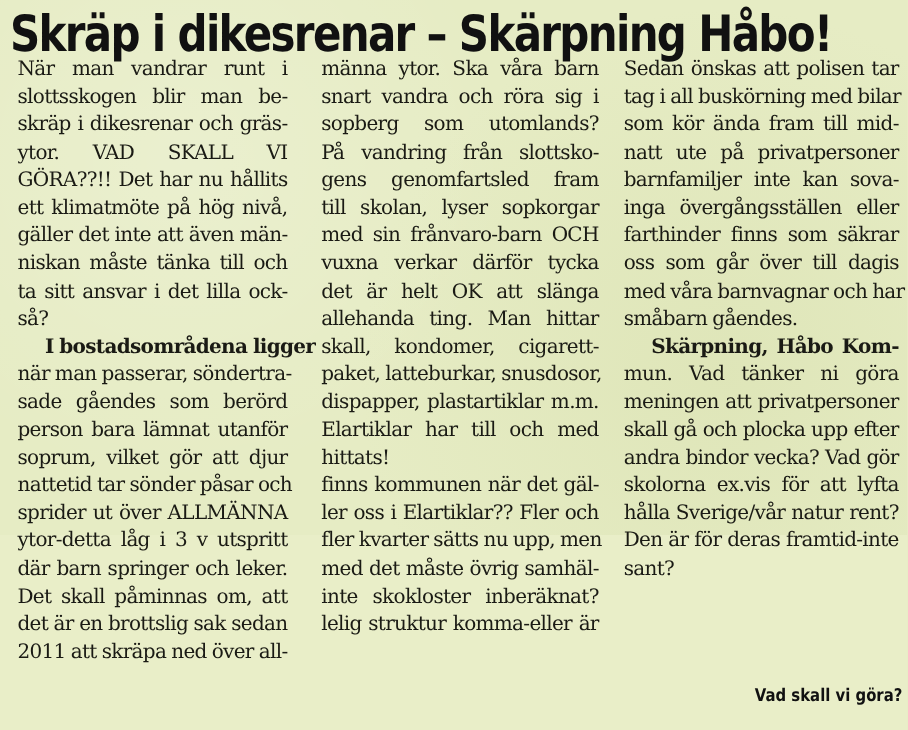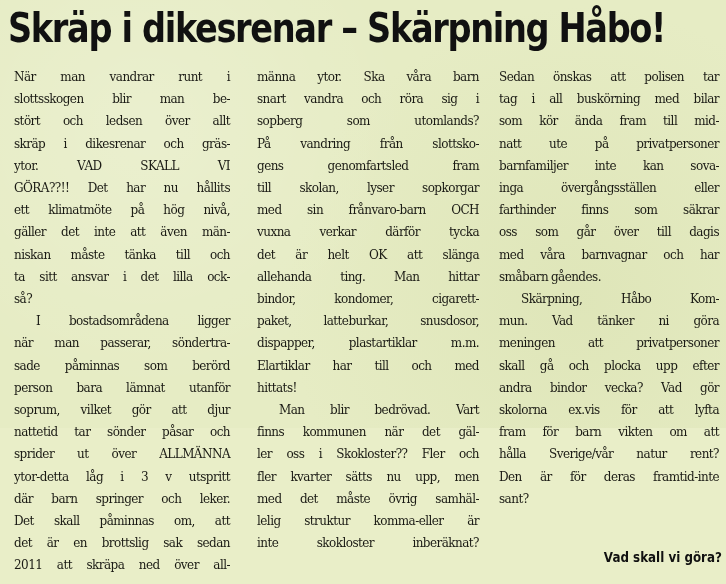--- a/index.html
+++ b/index.html
@@ -34,43 +34,44 @@
       font-size: 40px;
       line-height: 48px;
       letter-spacing: -1.6px;
       transform: scaleX(0.84);
       transform-origin: left top;
       white-space: nowrap;
       color: #111;
     }
     .column {
       position: absolute;
-      top: 66px;
+      top: 44px;
       font-family: "DejaVu Serif", serif;
-      font-size: 12px;
+      font-size: 16px;
       line-height: 22.2px;
       text-align: justify;
       hyphens: manual;
     }
     .col1 { left: 14px; width: 216px; }
     .col2 { left: 257px; width: 222px; }
     .col3 { left: 499px; width: 220px; }
     .line {
       display: block;
       white-space: nowrap;
       text-align-last: justify;
       text-align: justify;
       letter-spacing: -0.55px;
       word-spacing: -0.5px;
     }
     .line.last {
       text-align-last: left;
     }
     .line.ind {
       padding-left: 22px;
+      font-weight: bold;
     }
     .signature {
       position: absolute;
       right: 4px;
       top: 548px;
       font-family: "DejaVu Sans", sans-serif;
       font-weight: bold;
       font-size: 14px;
       line-height: 18px;
       transform: scaleX(0.85);
@@ -81,32 +82,31 @@
   </style>
 </head>
 <body>
 
 <div class="page">
   <h1 class="headline">Skräp i dikesrenar – Skärpning Håbo!</h1>
 
   <div class="column col1">
       <span class="line">När man vandrar runt i</span>
       <span class="line">slottsskogen blir man be-</span>
-      <span class="line">stört och ledsen över allt</span>
       <span class="line">skräp i dikesrenar och gräs-</span>
       <span class="line">ytor. VAD SKALL VI</span>
       <span class="line">GÖRA??!! Det har nu hållits</span>
       <span class="line">ett klimatmöte på hög nivå,</span>
       <span class="line">gäller det inte att även män-</span>
       <span class="line">niskan måste tänka till och</span>
       <span class="line">ta sitt ansvar i det lilla ock-</span>
       <span class="line last">så?</span>
       <span class="line ind">I bostadsområdena ligger</span>
       <span class="line">när man passerar, söndertra-</span>
-      <span class="line">sade påminnas som berörd</span>
+      <span class="line">sade gåendes som berörd</span>
       <span class="line">person bara lämnat utanför</span>
       <span class="line">soprum, vilket gör att djur</span>
       <span class="line">nattetid tar sönder påsar och</span>
       <span class="line">sprider ut över ALLMÄNNA</span>
       <span class="line">ytor-detta låg i 3 v utspritt</span>
       <span class="line">där barn springer och leker.</span>
       <span class="line">Det skall påminnas om, att</span>
       <span class="line">det är en brottslig sak sedan</span>
       <span class="line">2011 att skräpa ned över all-</span>
     </div>
@@ -114,50 +114,48 @@
       <span class="line">männa ytor. Ska våra barn</span>
       <span class="line">snart vandra och röra sig i</span>
       <span class="line">sopberg som utomlands?</span>
       <span class="line">På vandring från slottsko-</span>
       <span class="line">gens genomfartsled fram</span>
       <span class="line">till skolan, lyser sopkorgar</span>
       <span class="line">med sin frånvaro-barn OCH</span>
       <span class="line">vuxna verkar därför tycka</span>
       <span class="line">det är helt OK att slänga</span>
       <span class="line">allehanda ting. Man hittar</span>
-      <span class="line">bindor, kondomer, cigarett-</span>
+      <span class="line">skall, kondomer, cigarett-</span>
       <span class="line">paket, latteburkar, snusdosor,</span>
       <span class="line">dispapper, plastartiklar m.m.</span>
       <span class="line">Elartiklar har till och med</span>
       <span class="line last">hittats!</span>
-      <span class="line ind">Man blir bedrövad. Vart</span>
       <span class="line">finns kommunen när det gäl-</span>
-      <span class="line">ler oss i Skokloster?? Fler och</span>
+      <span class="line">ler oss i Elartiklar?? Fler och</span>
       <span class="line">fler kvarter sätts nu upp, men</span>
       <span class="line">med det måste övrig samhäl-</span>
+      <span class="line">inte skokloster inberäknat?</span>
       <span class="line">lelig struktur komma-eller är</span>
-      <span class="line">inte skokloster inberäknat?</span>
     </div>
   <div class="column col3">
       <span class="line">Sedan önskas att polisen tar</span>
       <span class="line">tag i all buskörning med bilar</span>
       <span class="line">som kör ända fram till mid-</span>
       <span class="line">natt ute på privatpersoner</span>
       <span class="line">barnfamiljer inte kan sova-</span>
       <span class="line">inga övergångsställen eller</span>
       <span class="line">farthinder finns som säkrar</span>
       <span class="line">oss som går över till dagis</span>
       <span class="line">med våra barnvagnar och har</span>
       <span class="line last">småbarn gåendes.</span>
       <span class="line ind">Skärpning, Håbo Kom-</span>
       <span class="line">mun. Vad tänker ni göra</span>
       <span class="line">meningen att privatpersoner</span>
       <span class="line">skall gå och plocka upp efter</span>
       <span class="line">andra bindor vecka? Vad gör</span>
       <span class="line">skolorna ex.vis för att lyfta</span>
-      <span class="line">fram för barn vikten om att</span>
       <span class="line">hålla Sverige/vår natur rent?</span>
       <span class="line">Den är för deras framtid-inte</span>
       <span class="line last">sant?</span>
     </div>
 
   <div class="signature">Vad skall vi göra?</div>
 </div>
 
 </body></html>

